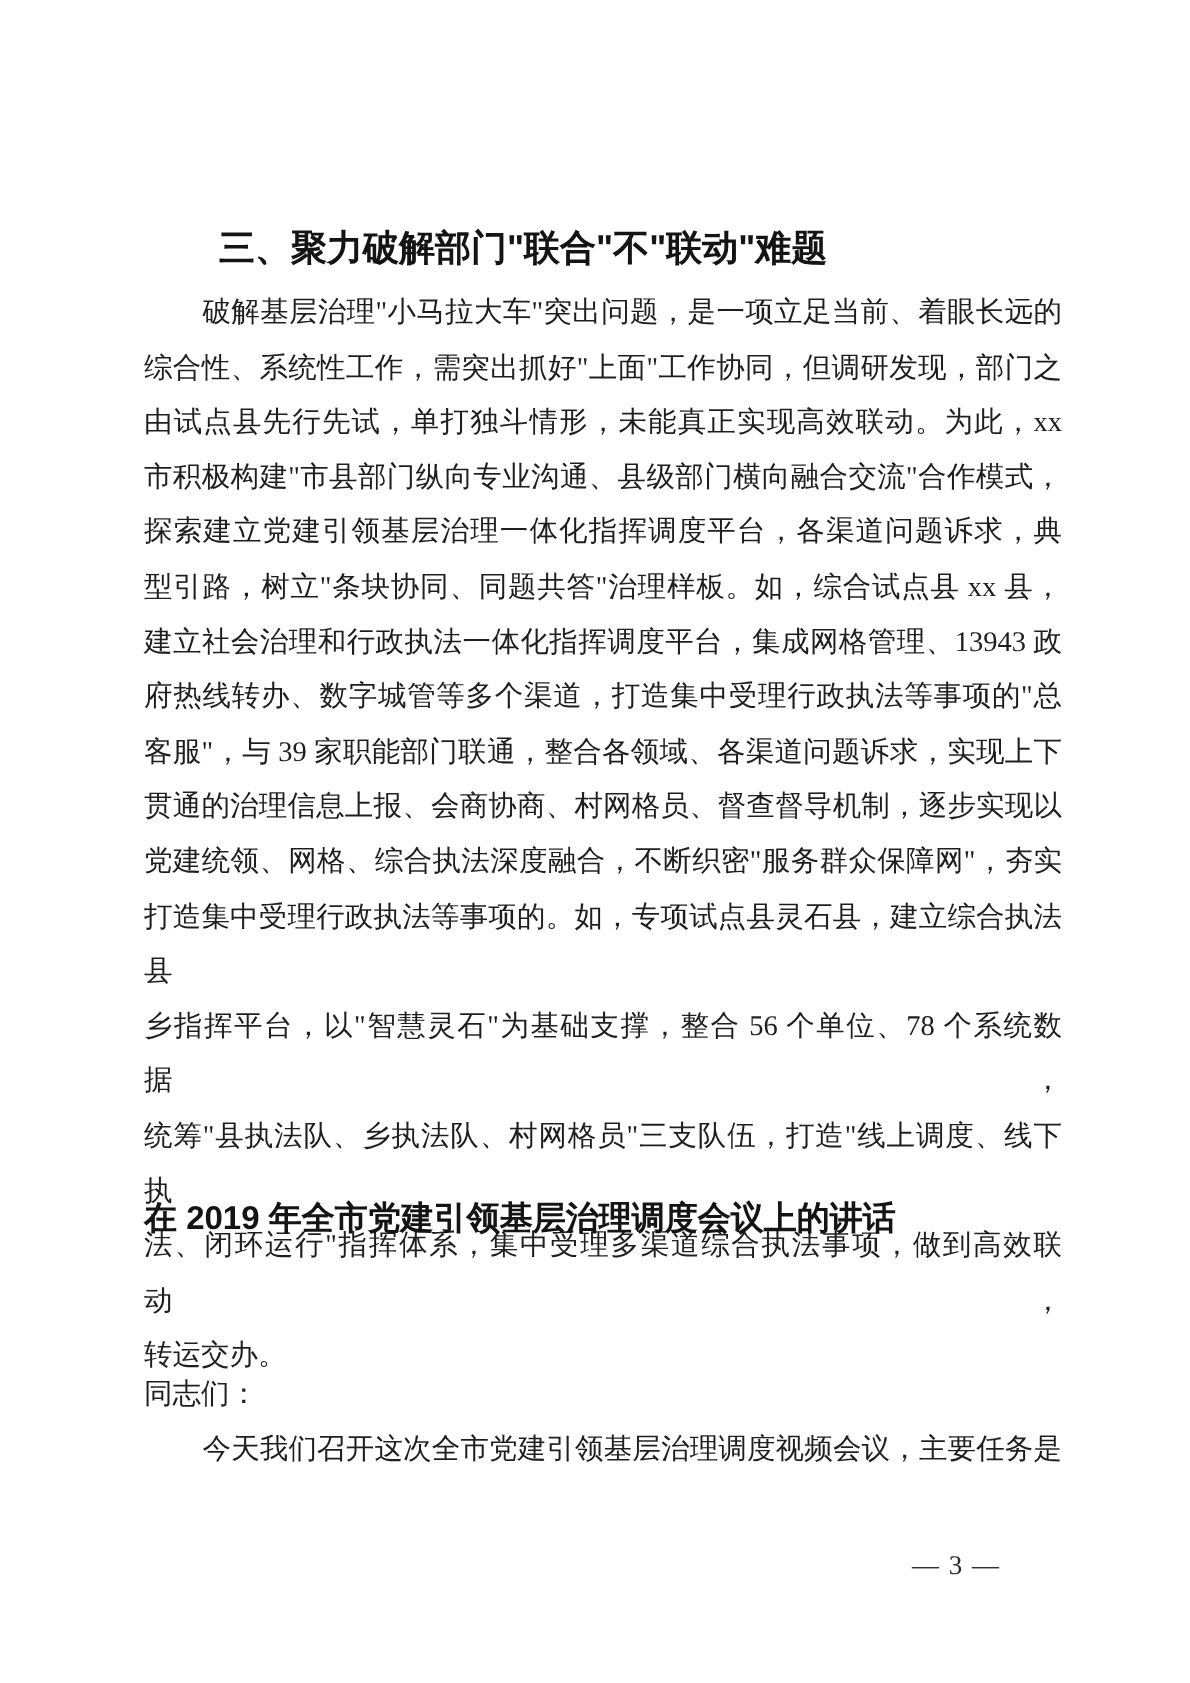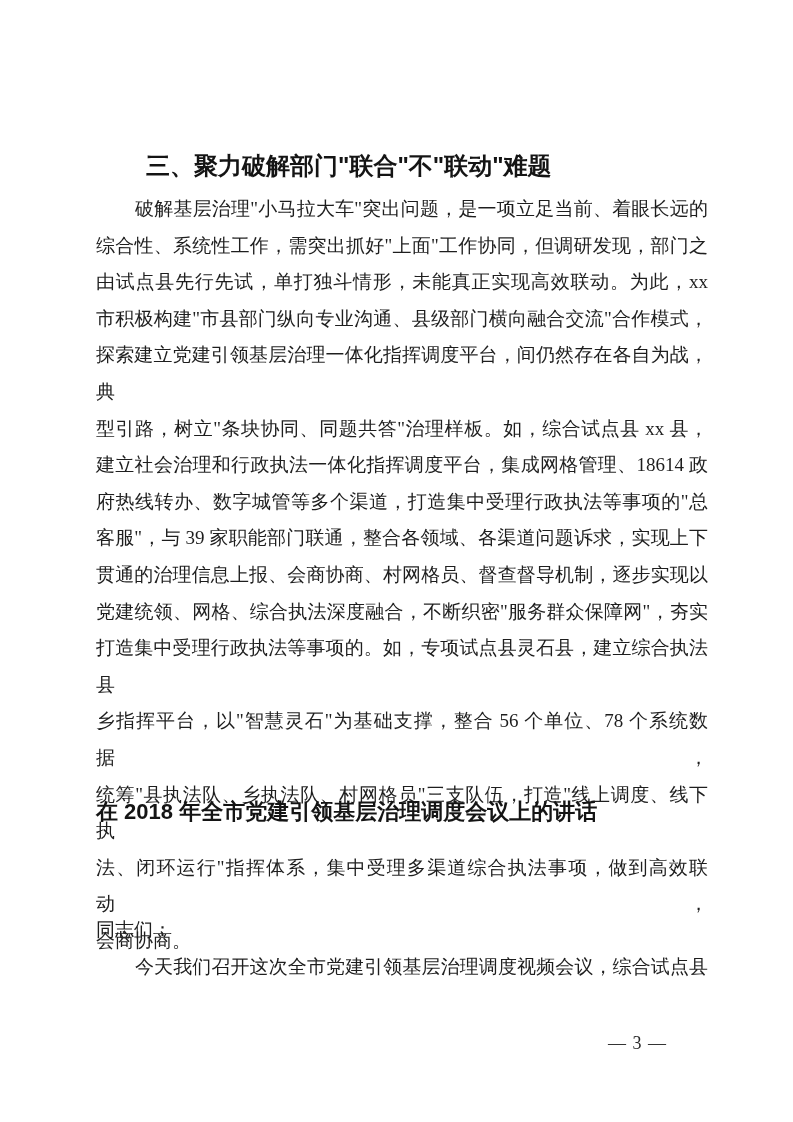--- a/index.html
+++ b/index.html
@@ -91,36 +91,36 @@
 
 <div class="page">
 
   <div class="section-heading">三、聚力破解部门"联合"不"联动"难题</div>
 
   <div class="section-paragraph">
       <div class="para-line first">破解基层治理"小马拉大车"突出问题，是一项立足当前、着眼长远的</div>
       <div class="para-line">综合性、系统性工作，需突出抓好"上面"工作协同，但调研发现，部门之</div>
       <div class="para-line">由试点县先行先试，单打独斗情形，未能真正实现高效联动。为此，xx</div>
       <div class="para-line">市积极构建"市县部门纵向专业沟通、县级部门横向融合交流"合作模式，</div>
-      <div class="para-line">探索建立党建引领基层治理一体化指挥调度平台，间仍然存在各自为战，典</div>
+      <div class="para-line">探索建立党建引领基层治理一体化指挥调度平台，各渠道问题诉求，典</div>
       <div class="para-line">型引路，树立"条块协同、同题共答"治理样板。如，综合试点县 xx 县，</div>
-      <div class="para-line">建立社会治理和行政执法一体化指挥调度平台，集成网格管理、18614 政</div>
+      <div class="para-line">建立社会治理和行政执法一体化指挥调度平台，集成网格管理、13943 政</div>
       <div class="para-line">府热线转办、数字城管等多个渠道，打造集中受理行政执法等事项的"总</div>
       <div class="para-line">客服"，与 39 家职能部门联通，整合各领域、各渠道问题诉求，实现上下</div>
       <div class="para-line">贯通的治理信息上报、会商协商、村网格员、督查督导机制，逐步实现以</div>
       <div class="para-line">党建统领、网格、综合执法深度融合，不断织密"服务群众保障网"，夯实</div>
       <div class="para-line">打造集中受理行政执法等事项的。如，专项试点县灵石县，建立综合执法县</div>
       <div class="para-line">乡指挥平台，以"智慧灵石"为基础支撑，整合 56 个单位、78 个系统数据，</div>
       <div class="para-line">统筹"县执法队、乡执法队、村网格员"三支队伍，打造"线上调度、线下执</div>
       <div class="para-line">法、闭环运行"指挥体系，集中受理多渠道综合执法事项，做到高效联动，</div>
-      <div class="para-line last">会商协商。</div>
+      <div class="para-line last">转运交办。</div>
     </div>
 
-  <div class="speech-title">在 2018 年全市党建引领基层治理调度会议上的讲话</div>
+  <div class="speech-title">在 2019 年全市党建引领基层治理调度会议上的讲话</div>
 
   <div class="speech-body">
     <div class="salutation-line">同志们：</div>
-    <div class="opening-line">今天我们召开这次全市党建引领基层治理调度视频会议，综合试点县</div>
+    <div class="opening-line">今天我们召开这次全市党建引领基层治理调度视频会议，主要任务是</div>
   </div>
 
   <div class="page-number">— 3 —</div>
 
 </div>
 
 </body></html>

